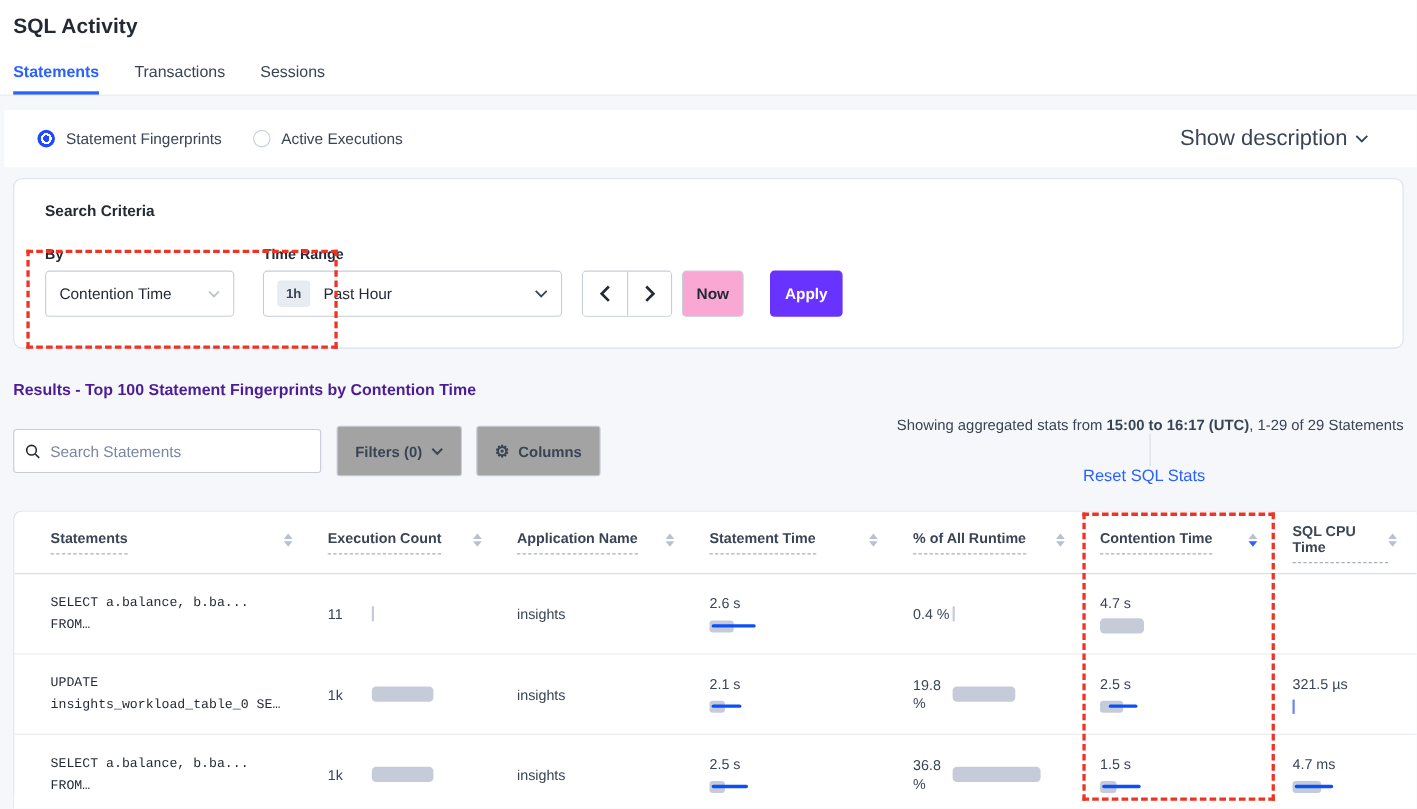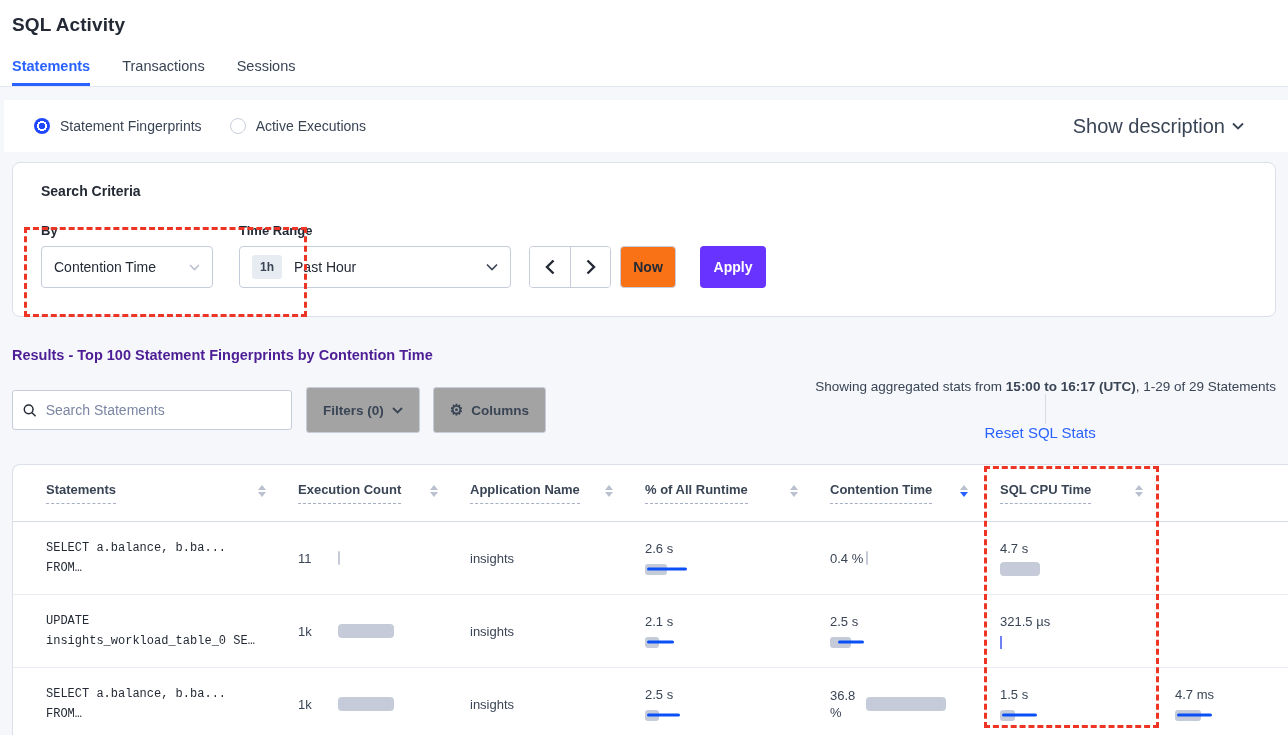--- a/index.html
+++ b/index.html
@@ -33,21 +33,21 @@
   .select-box .chev { color:#b9c0cf; }
   .w-top { width:70px; margin-right:65px; }
   .w-by { width:172px; margin-right:26px; }
   .w-time { width:272px; }
   .time-inner { display:flex; align-items:center; gap:12px; }
   .time-badge { background:#e7ecf3; border-radius:3px; font-size:12px; font-weight:700; padding:5px 8px; color:#394455; }
   .pager { display:flex; margin-left:18px; border:1px solid #c6ccd9; border-radius:4px; overflow:hidden; height:42px; }
   .pager-btn { width:40px; display:flex; align-items:center; justify-content:center; background:#fff; cursor:pointer; }
   .pager-btn + .pager-btn { border-left:1px solid #c6ccd9; }
   .btn { height:42px; border-radius:4px; display:flex; align-items:center; justify-content:center; font-size:14px; font-weight:700; cursor:pointer; }
-  .btn-now { width:56px; border:1px solid #c6ccd9; background:#f97316; color:#242a35; margin-left:9px; }
+  .btn-now { width:56px; border:1px solid #c6ccd9; background:#f9a8d4; color:#242a35; margin-left:9px; }
   .btn-apply { width:66px; background:#6933ff; color:#fff; margin-left:24px; }
 
   
   .results-heading { margin:30px 0 0 12px; font-size:14.5px; font-weight:700; color:#4c1d95; }
   .toolbar { display:flex; align-items:center; margin:16px 12px 0 12px; }
   .search-box { width:280px; height:40px; border:1px solid #c6ccd9; border-radius:3px; background:#fff; display:flex; align-items:center; padding:0 10px; gap:9px; }
   .search-box input { border:none; outline:none; font-size:14px; color:#394455; width:100%; font-family:"Liberation Sans", sans-serif; }
   .search-box input::placeholder { color:#7b86a3; }
   .tb-btn { height:46px; border:1px solid #c6ccd9; border-radius:3px; background:#a3a3a3; display:flex; align-items:center; gap:8px; padding:0 16px; font-size:13.5px; font-weight:700; color:#394455; cursor:pointer; }
   .tb-btn.filters { margin-left:14px; }
@@ -209,20 +209,27 @@
         </span>
       </div>
       <div class="th">
         <span class="th-label">Application Name</span>
         <span class="sort">
           <span class="tri up"></span>
           <span class="tri down"></span>
         </span>
       </div>
       <div class="th">
+        <span class="th-label">Statement Time</span>
+        <span class="sort">
+          <span class="tri up"></span>
+          <span class="tri down"></span>
+        </span>
+      </div>
+      <div class="th">
         <span class="th-label">% of All Runtime</span>
         <span class="sort">
           <span class="tri up"></span>
           <span class="tri down"></span>
         </span>
       </div>
       <div class="th">
         <span class="th-label">Contention Time</span>
         <span class="sort">
           <span class="tri up"></span>
@@ -282,20 +289,26 @@
           </span>
         </div>
         <div class="td">insights</div>
         <div class="td cell-col">
           <span class="val">2.1 s</span>
           <span class="bar-wrap">
             <span class="bar-gray thin" style="width: 14px;"></span>
             <span class="bar-line" style="left: 2px; width: 27px;"></span>
           </span>
         </div>
+        <div class="td cell-row">
+          <span class="val val-pct">19.8 %</span>
+          <span class="bar-wrap">
+            <span class="bar-gray" style="width: 57px;"></span>
+          </span>
+        </div>
         <div class="td cell-col">
           <span class="val">2.5 s</span>
           <span class="bar-wrap">
             <span class="bar-gray thin" style="width: 21px;"></span>
             <span class="bar-line" style="left: 8px; width: 26px;"></span>
           </span>
         </div>
         <div class="td cell-col">
           <span class="val">321.5 µs</span>
           <span class="bar-wrap">

